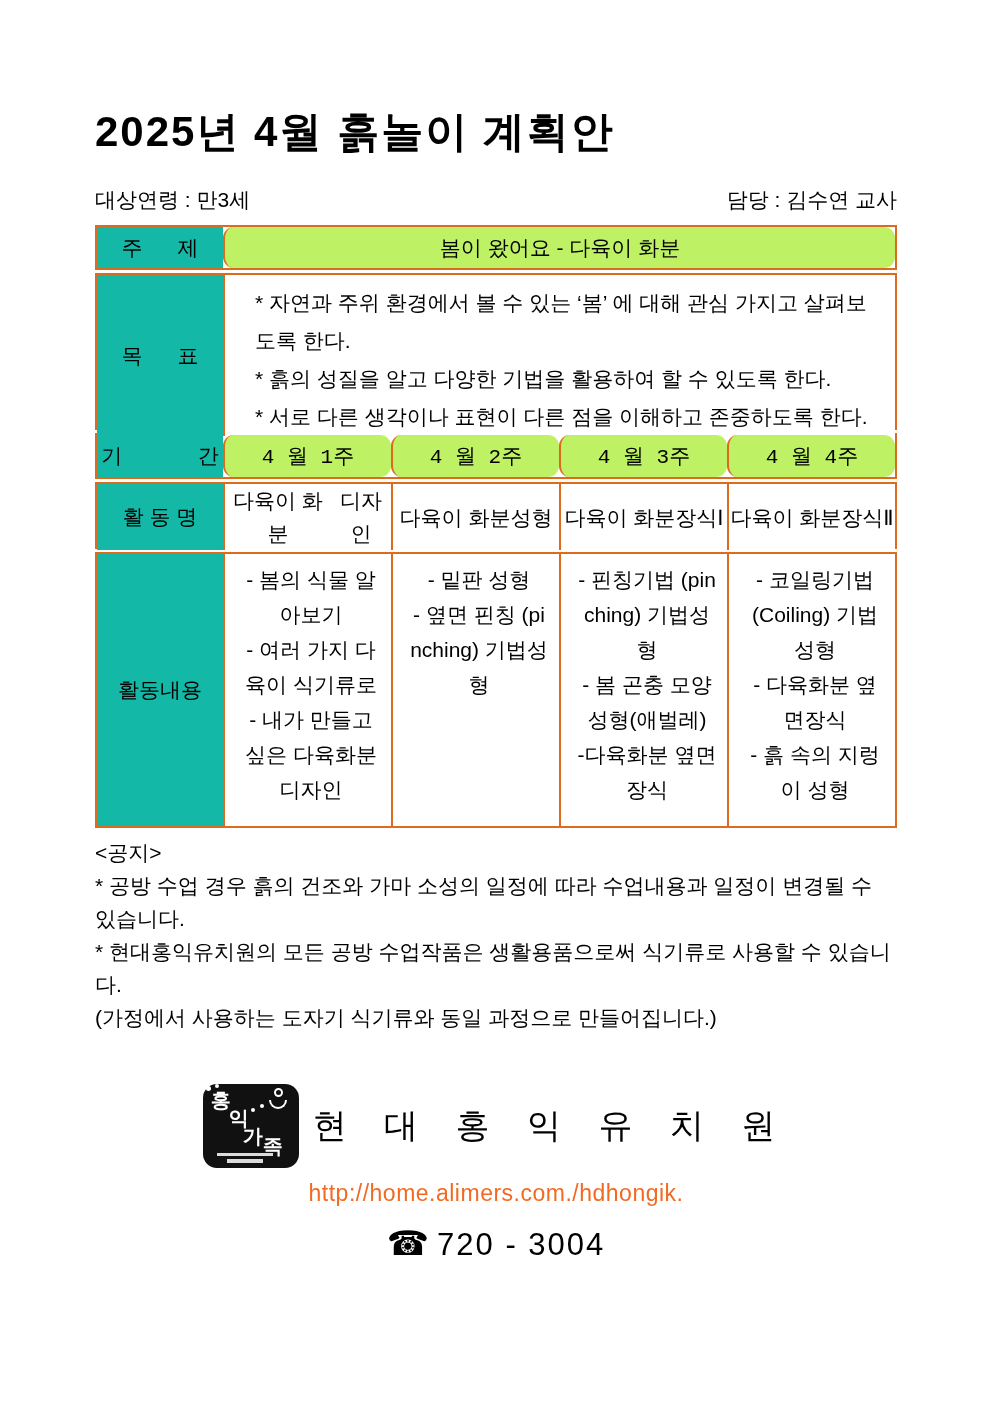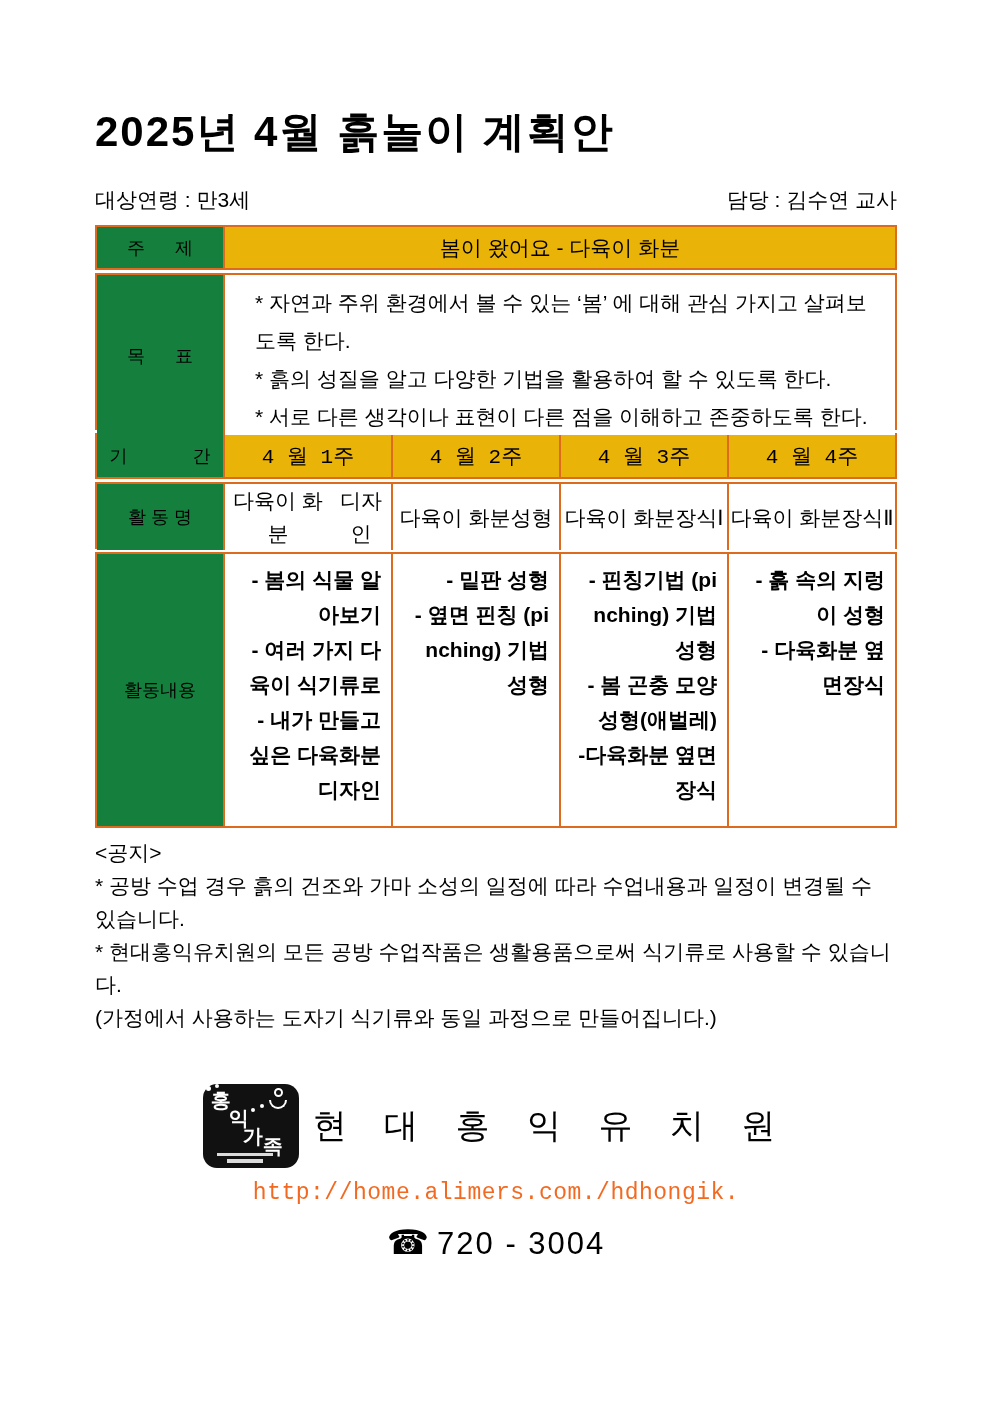--- a/index.html
+++ b/index.html
@@ -41,41 +41,40 @@
     margin-bottom: 3px;
   }
   .row-theme   { grid-template-columns: 126px 1fr; height: 45px; }
   .row-goal    { grid-template-columns: 126px 1fr; height: 157px; }
   .row-period  { grid-template-columns: 126px 1fr 1fr 1fr 1fr; height: 46px; font-family: Liberation Mono, monospace; }
   .row-actname { grid-template-columns: 126px 1fr 1fr 1fr 1fr; height: 67px; }
   .row-content { grid-template-columns: 126px 1fr 1fr 1fr 1fr; height: 276px; margin-bottom: 0; }
 
   .cell { border-left: 2px solid #DC6B1E; font-size: 21px; }
   .cell:first-child { border-left: none; }
-  .peach { background: #eab308; }
+  .peach { background: #bef264; border-radius: 11px; }
   .white { background: #ffffff; }
   .vcenter { display: flex; align-items: center; justify-content: center; text-align: center; }
   .hcell {
-    background: #15803d;
+    background: #14b8a6;
     display: flex; align-items: center; justify-content: center;
-    font-size: 18px; white-space: pre; text-align: center;
+    font-size: 21px; white-space: pre; text-align: center;
   }
   .goal-cell {
     padding: 9px 13px 0 30px;
     line-height: 38px;
     word-break: break-all;
     text-align: left;
   }
   .actname-cell { line-height: 33px; }
   .content-cell {
     padding: 8px 10px 0 16px;
     line-height: 35px;
     word-break: break-all;
-    text-align: right;
-    font-weight: bold;
+    text-align: center;
   }
 
   
   .notice { margin-top: 8px; font-size: 21px; line-height: 33px; word-break: break-all; }
 
   
   .footer { margin-top: 50px; text-align: center; }
   .brand-row {
     display: flex; align-items: center; justify-content: center; gap: 14px;
   }
@@ -103,21 +102,21 @@
   .logo .small-line2 { position: absolute; left: 24px; bottom: 5px; width: 36px; height: 4px; background: #ffffff; opacity: .85; }
 
   .org-name {
     font-size: 34px;
     font-weight: 500;
     letter-spacing: 14px;
     white-space: pre;
   }
   .url {
     margin-top: 12px;
-    font-family: Liberation Mono, monospace;
+    font-family: Liberation Sans, sans-serif;
     font-size: 23px;
     color: #F26A22;
     letter-spacing: 0.5px;
   }
   .phone {
     margin-top: 16px;
     font-size: 31px;
     font-weight: 500;
     letter-spacing: 2px;
   }
@@ -189,22 +188,23 @@
       <div class="cell white content-cell">
           <div>- 밑판 성형</div>
           <div>- 옆면 핀칭 (pinching) 기법성형</div>
         </div>
       <div class="cell white content-cell">
           <div>- 핀칭기법 (pinching) 기법성형</div>
           <div>- 봄 곤충 모양 성형(애벌레)</div>
           <div>-다육화분 옆면장식</div>
         </div>
       <div class="cell white content-cell">
+          <div>- 코일링기법 (Coiling) 기법성형</div>
+          <div>- 다육화분 옆면장식</div>
           <div>- 흙 속의 지렁이 성형</div>
-          <div>- 다육화분 옆면장식</div>
         </div>
     </section>
 
   </div>
 
   <div class="notice">
     <div>&lt;공지&gt;</div>
     <div>
         <div>* 공방 수업 경우 흙의 건조와 가마 소성의 일정에 따라 수업내용과 일정이 변경될 수 있습니다.</div>
         <div>* 현대홍익유치원의 모든 공방 수업작품은 생활용품으로써 식기류로 사용할 수 있습니다.</div>

